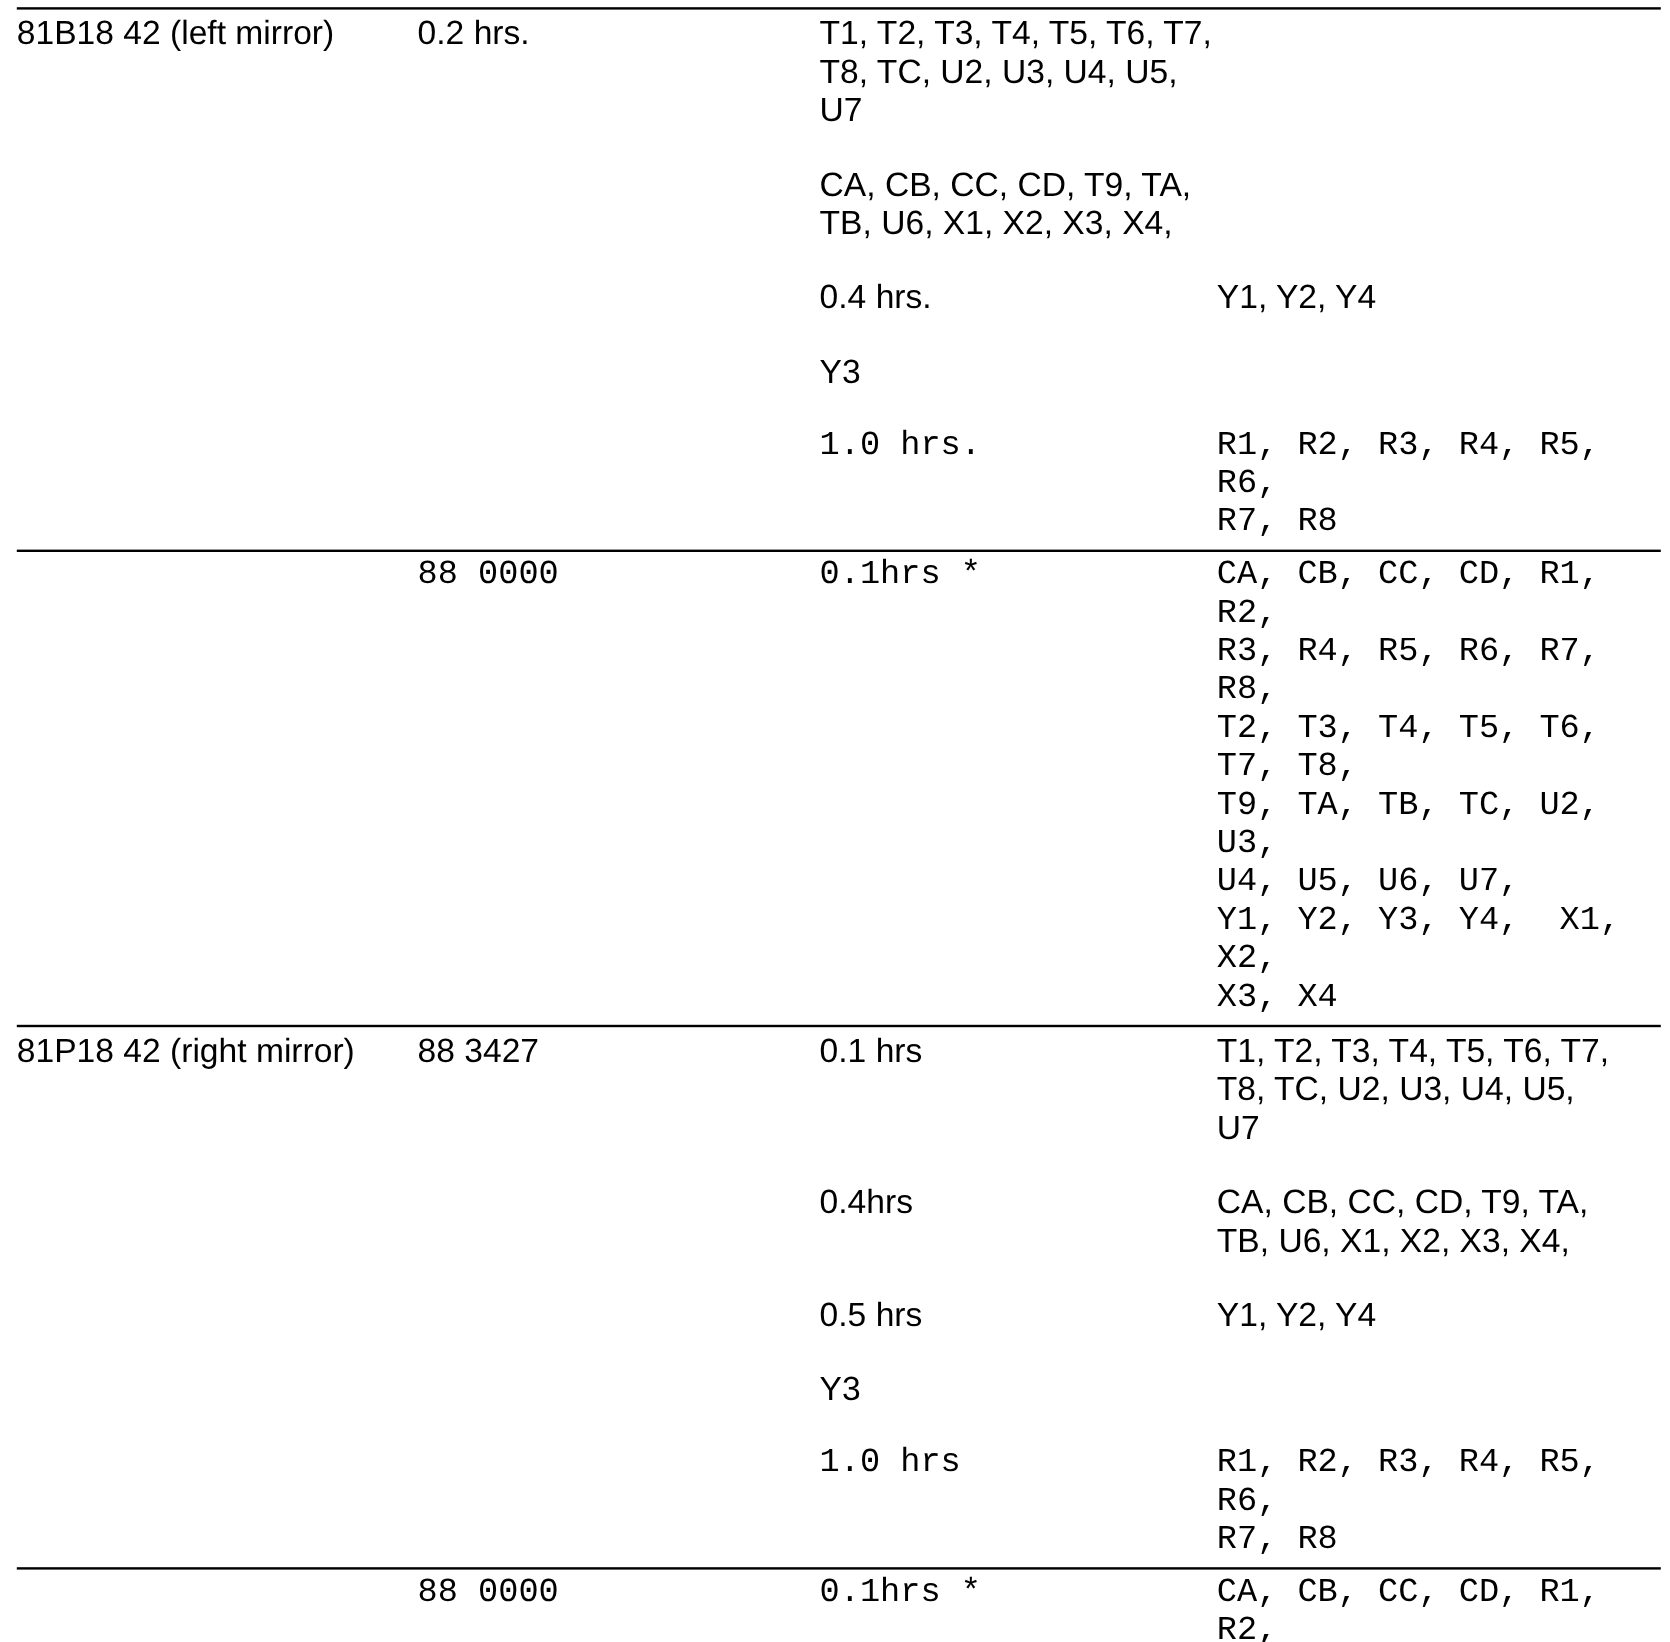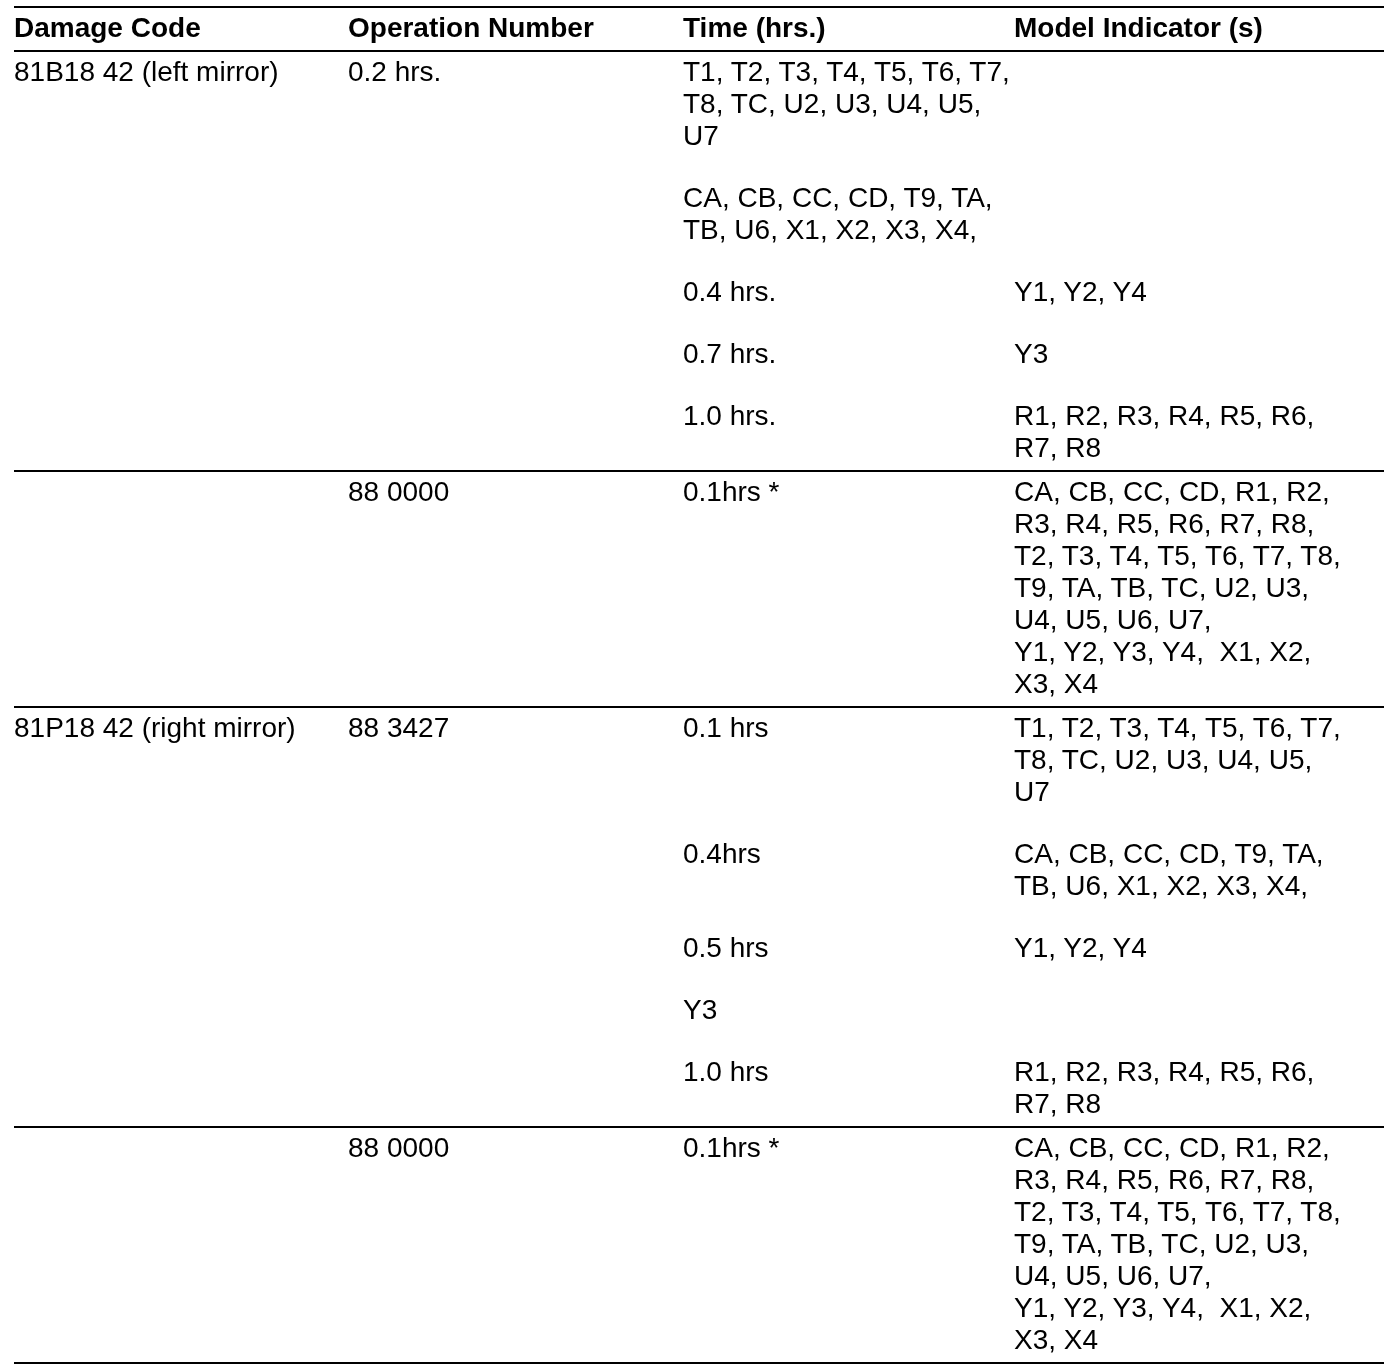--- a/index.html
+++ b/index.html
@@ -35,42 +35,37 @@
     padding-bottom: 6px;
   }
   .group:first-of-type {
     border-top: none;
   }
   .entry {
     margin-bottom: 30px;
   }
   .entry:last-child {
     margin-bottom: 0;
+    font-family: Liberation Mono, monospace;
   }
   .cell {
     white-space: pre-wrap;
     overflow: visible;
   }
   .footnote {
     border-top: 2px solid #000000;
     padding-top: 6px;
   }
 </style>
 </head>
 <body>
 
 <div class="doc">
   <div class="tbl">
 
-    <div class="grid header-row">
-      <div class="cell">Damage Code</div>
-      <div class="cell">Operation Number</div>
-      <div class="cell">Time (hrs.)</div>
-      <div class="cell">Model Indicator (s)</div>
-    </div>
 
     <div class="group">
       <div class="grid entry">
         <div class="cell">81B18 42 (left mirror)</div>
         <div class="cell">0.2 hrs.</div>
         <div class="cell">T1, T2, T3, T4, T5, T6, T7,
 T8, TC, U2, U3, U4, U5,
 U7</div>
       </div>
       <div class="grid entry">
@@ -81,21 +76,20 @@
       </div>
       <div class="grid entry">
         <div class="cell"></div>
         <div class="cell"></div>
         <div class="cell">0.4 hrs.</div>
         <div class="cell">Y1, Y2, Y4</div>
       </div>
       <div class="grid entry">
         <div class="cell"></div>
         <div class="cell"></div>
-        <div class="cell">0.7 hrs.</div>
         <div class="cell">Y3</div>
       </div>
       <div class="grid entry">
         <div class="cell"></div>
         <div class="cell"></div>
         <div class="cell">1.0 hrs.</div>
         <div class="cell">R1, R2, R3, R4, R5, R6,
 R7, R8</div>
       </div>
     </div>

